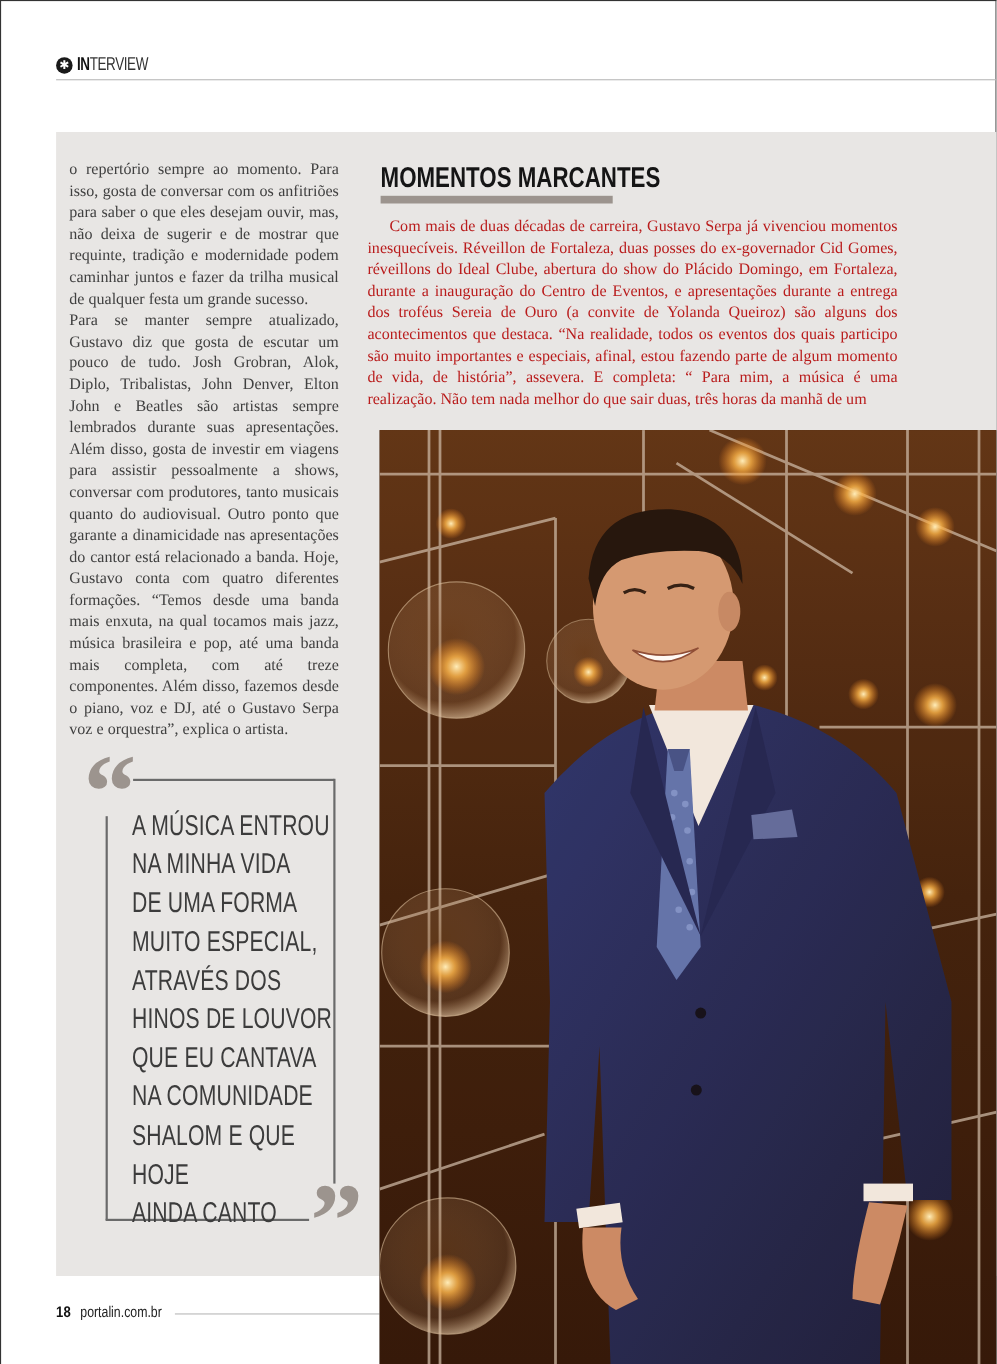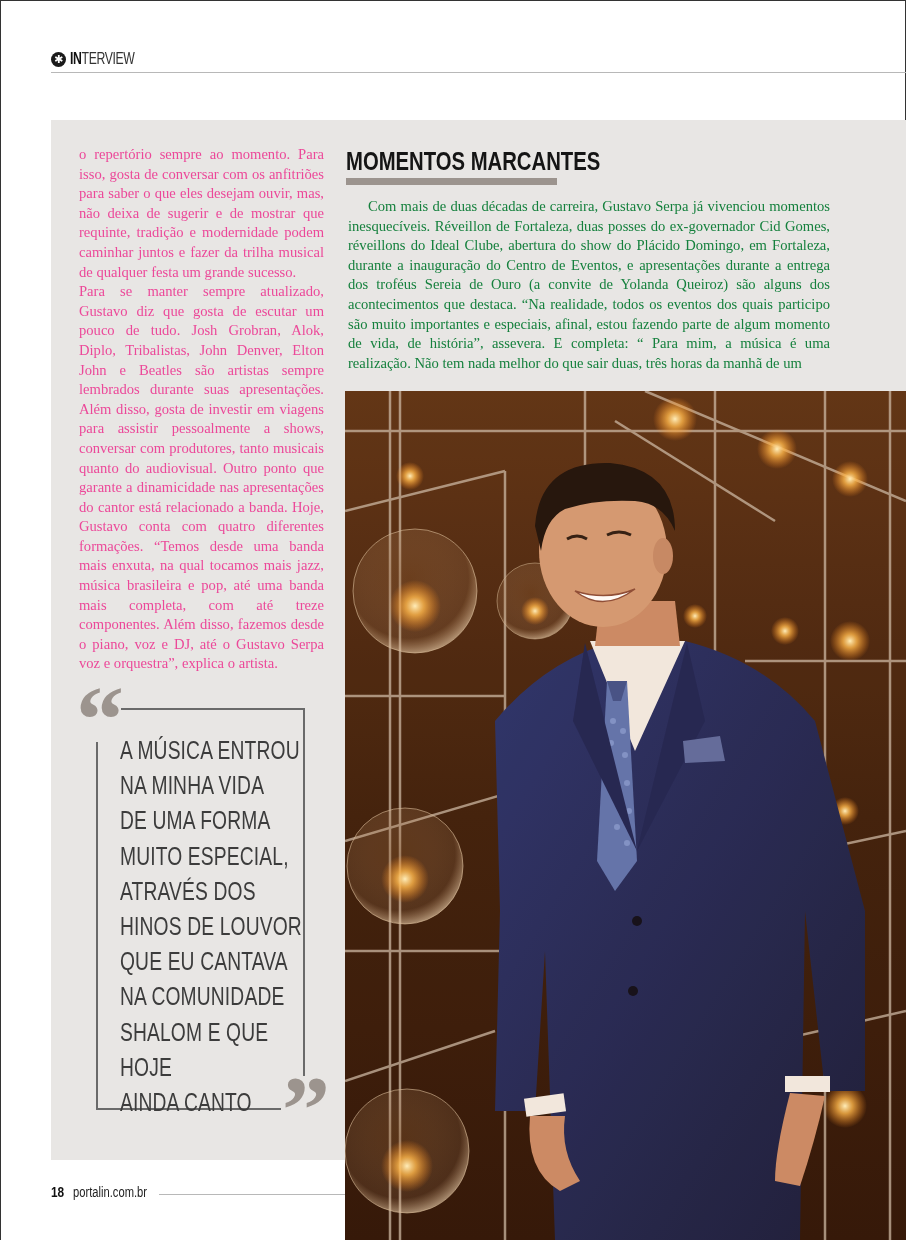--- a/index.html
+++ b/index.html
@@ -25,37 +25,37 @@
   .header-label b { font-weight: bold; color: #111; }
   .header-label span.light { font-weight: normal; color: #333; }
   .header-rule {
     position: absolute; left: 51px; right: 0; top: 72px; height: 1px; background: #b8b8b8;
   }
   .gray-panel {
     position: absolute; left: 51px; top: 120px; width: 855px; height: 1040px;
     background: #e8e6e4;
   }
   .left-col {
-    position: absolute; left: 79px; top: 145px; width: 245px;
-    font-size: 14.6px; line-height: 19.6px; color: #ec4899; text-align: justify;
+    position: absolute; left: 63px; top: 145px; width: 245px;
+    font-size: 14.6px; line-height: 19.6px; color: #404040; text-align: justify;
     hyphens: auto;
   }
   .left-col p { margin: 0; }
   .section-title {
     position: absolute; left: 346px; top: 146px;
     font-family: "Liberation Sans", sans-serif; font-weight: bold; font-size: 26px;
     letter-spacing: 0px; color: #151515; transform: scaleX(0.78); transform-origin: left center;
     white-space: nowrap;
   }
   .section-bar {
     position: absolute; left: 346px; top: 178px; width: 211px; height: 7px; background: #9c948e;
   }
   .right-col {
-    position: absolute; left: 348px; top: 197px; width: 482px;
-    font-size: 14.6px; line-height: 19.6px; color: #15803d; text-align: justify;
+    position: absolute; left: 334px; top: 197px; width: 482px;
+    font-size: 14.6px; line-height: 19.6px; color: #b91c1c; text-align: justify;
     text-indent: 20px;
   }
   .quote-open {
     position: absolute; left: 76px; top: 672px;
     font-family: "Liberation Serif", serif; font-weight: bold; font-size: 96px; line-height: 96px;
     color: #9c948e;
   }
   .quote-close {
     position: absolute; left: 282px; top: 1062px;
     font-family: "Liberation Serif", serif; font-weight: bold; font-size: 96px; line-height: 96px;

